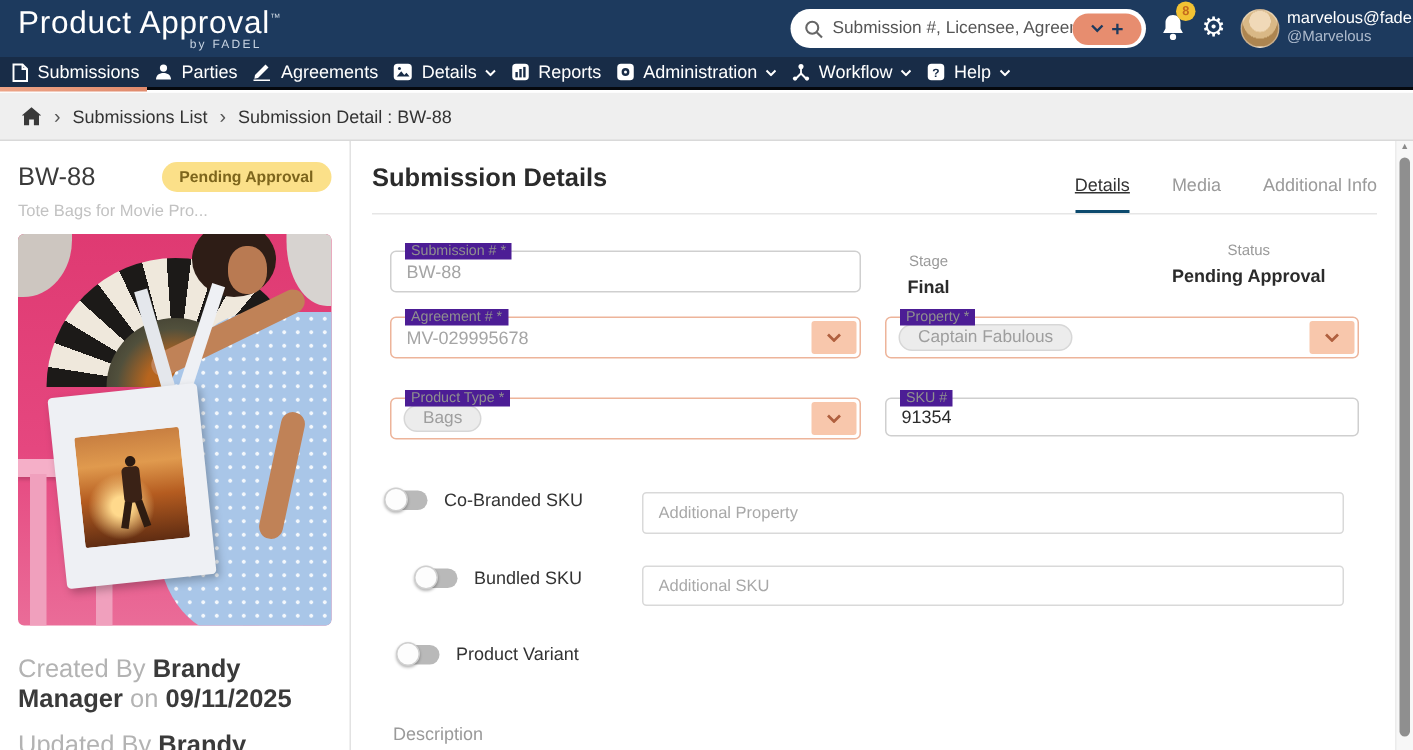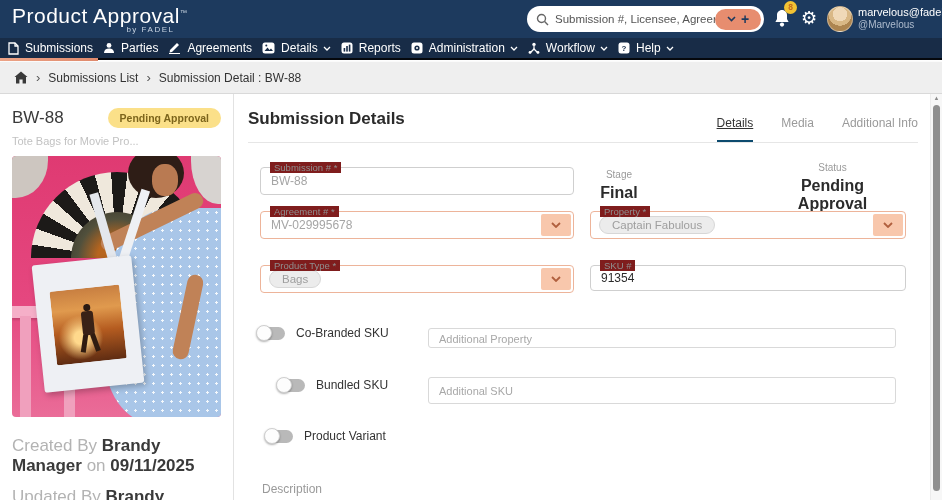--- a/index.html
+++ b/index.html
@@ -87,30 +87,30 @@
   
   .main { position:absolute; left:234px; top:94px; width:696px; height:406px; background:#fff; }
   .main-header { position:absolute; left:14px; right:12px; top:0; height:49px; border-bottom:1px solid #e6e6e6; display:flex; align-items:flex-end; justify-content:space-between; }
   .main-title { font-size:17px; font-weight:bold; color:#2b2b2b; padding-bottom:13px; }
   .tabs { display:flex; gap:28px; }
   .tab { font-size:12px; color:#9a9a9a; padding-bottom:12px; cursor:pointer; }
   .tab.active { color:#333; border-bottom:2px solid #0c4a6e; padding-bottom:10px;text-decoration:underline; }
 
   .form { position:absolute; inset:0; }
   .field { position:absolute; border:1px solid #cfcfcf; border-radius:4px; background:#fff; }
-  .field .flabel { position:absolute; top:-6px; left:9px; font-size:9.5px; color:#8f8f8f; background:#7f1d1d; padding:0 4px; white-space:nowrap; }
+  .field .flabel { position:absolute; top:-6px; left:9px; font-size:9.5px; color:#8f8f8f; background:#4c1d95; padding:0 4px; white-space:nowrap; }
   .field input { width:100%; height:100%; border:none; outline:none; background:transparent; padding:0 34px 0 10px; font-size:12px; font-family:"Liberation Sans",sans-serif; color:#2b2b2b; }
   .field input.muted { color:#a5a5a5; }
   .field.select { border-color:#edb49a; }
   .chev-btn { position:absolute; right:2px; top:2px; bottom:2px; width:30px; background:#f8c7ac; border-radius:2px; display:flex; align-items:center; justify-content:center; cursor:pointer; }
   .chip { display:inline-block; margin:4px 0 0 8px; padding:2px 12px; background:#ececec; border:1px solid #d7d7d7; border-radius:11px; font-size:11.5px; color:#9e9e9e; }
 
   .ro-col { position:absolute; text-align:center; }
   .ro-label { font-size:10px; color:#9a9a9a; }
-  .ro-value { font-size:16px; font-weight:bold; color:#2b2b2b; margin-top:4px; }
+  .ro-value { font-size:12px; font-weight:bold; color:#2b2b2b; margin-top:4px; }
 
   .toggle-row { position:absolute; display:flex; align-items:center; }
   .switch { position:relative; width:27px; height:13px; background:#b9b9b9; border-radius:7px; cursor:pointer; flex:none; }
   .switch .knob { position:absolute; left:-2px; top:-2px; width:16px; height:16px; background:#fdfdfd; border:1px solid #cfcfcf; border-radius:50%; box-shadow:0 1px 2px rgba(0,0,0,.3); }
   .toggle-label { margin-left:11px; font-size:12px; color:#333; }
 
   .plain-input { position:absolute; border:1px solid #d9d9d9; border-radius:3px; }
   .plain-input input { width:100%; height:100%; border:none; outline:none; padding:0 10px; font-size:11px; color:#333; font-family:"Liberation Sans",sans-serif; background:transparent; }
   .plain-input input::placeholder { color:#a8a8a8; }
 
@@ -397,21 +397,21 @@
       <span class="flabel">SKU #</span>
       <input type="text" value="91354" style="">
     </div>
 
     <div class="toggle-row" style="left:24px; top:232px;">
       <div class="switch">
           <div class="knob"></div>
         </div>
       <div class="toggle-label">Co-Branded SKU</div>
     </div>
-    <div class="plain-input" style="left:194px; top:234px; width:468px; height:20px;">
+    <div class="plain-input" style="left:194px; top:234px; width:468px; height:28px;">
       <input type="text" placeholder="Additional Property" style="">
     </div>
 
     <div class="toggle-row" style="left:44px; top:284px;">
       <div class="switch">
           <div class="knob"></div>
         </div>
       <div class="toggle-label">Bundled SKU</div>
     </div>
     <div class="plain-input" style="left:194px; top:283px; width:468px; height:27px;">

